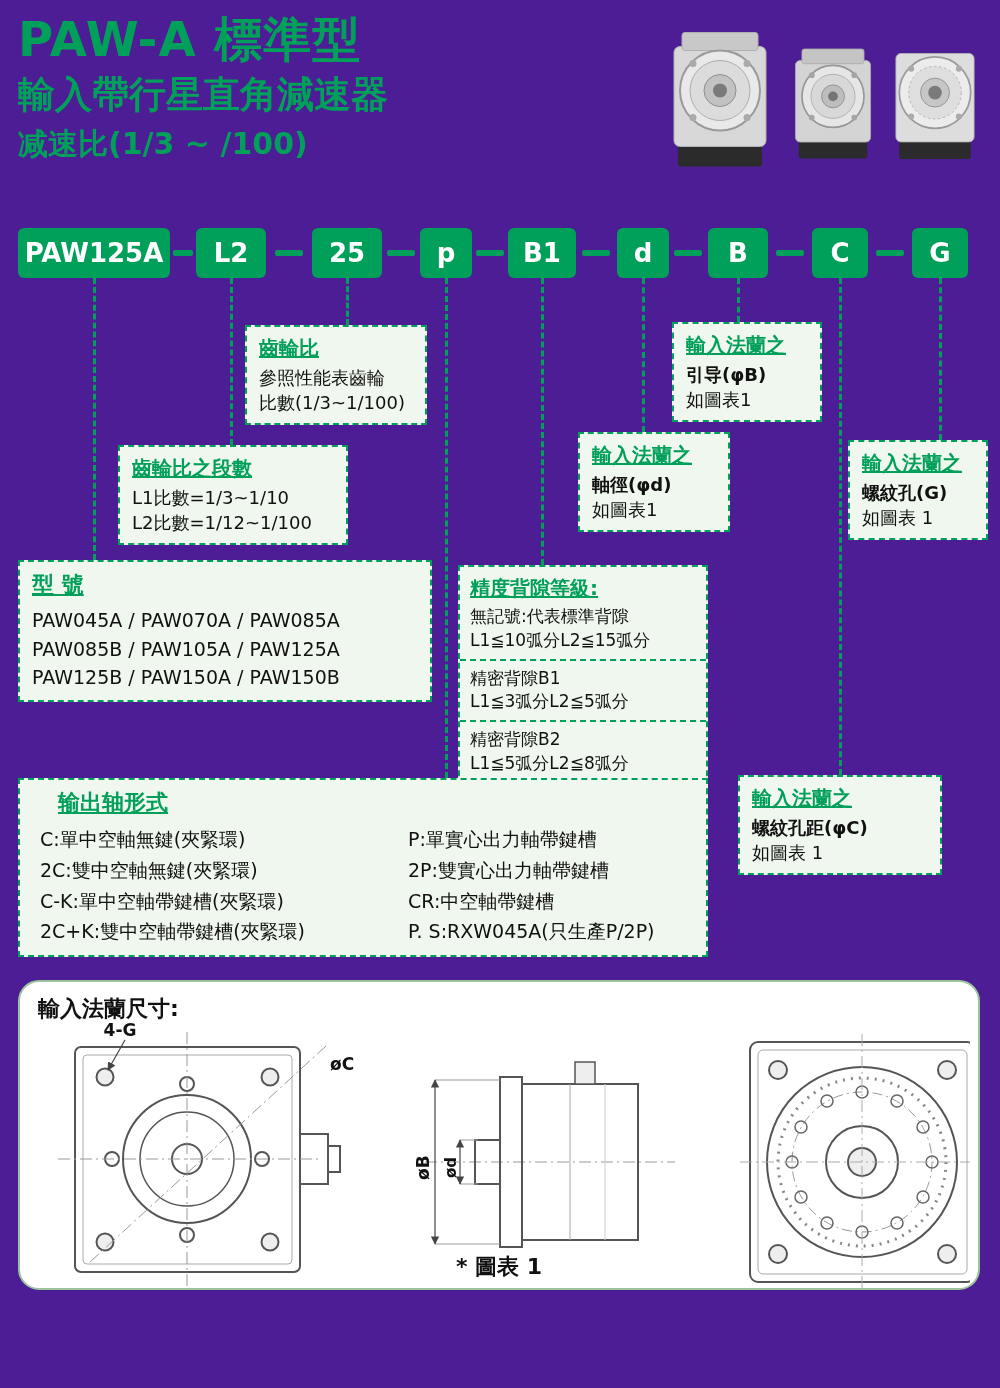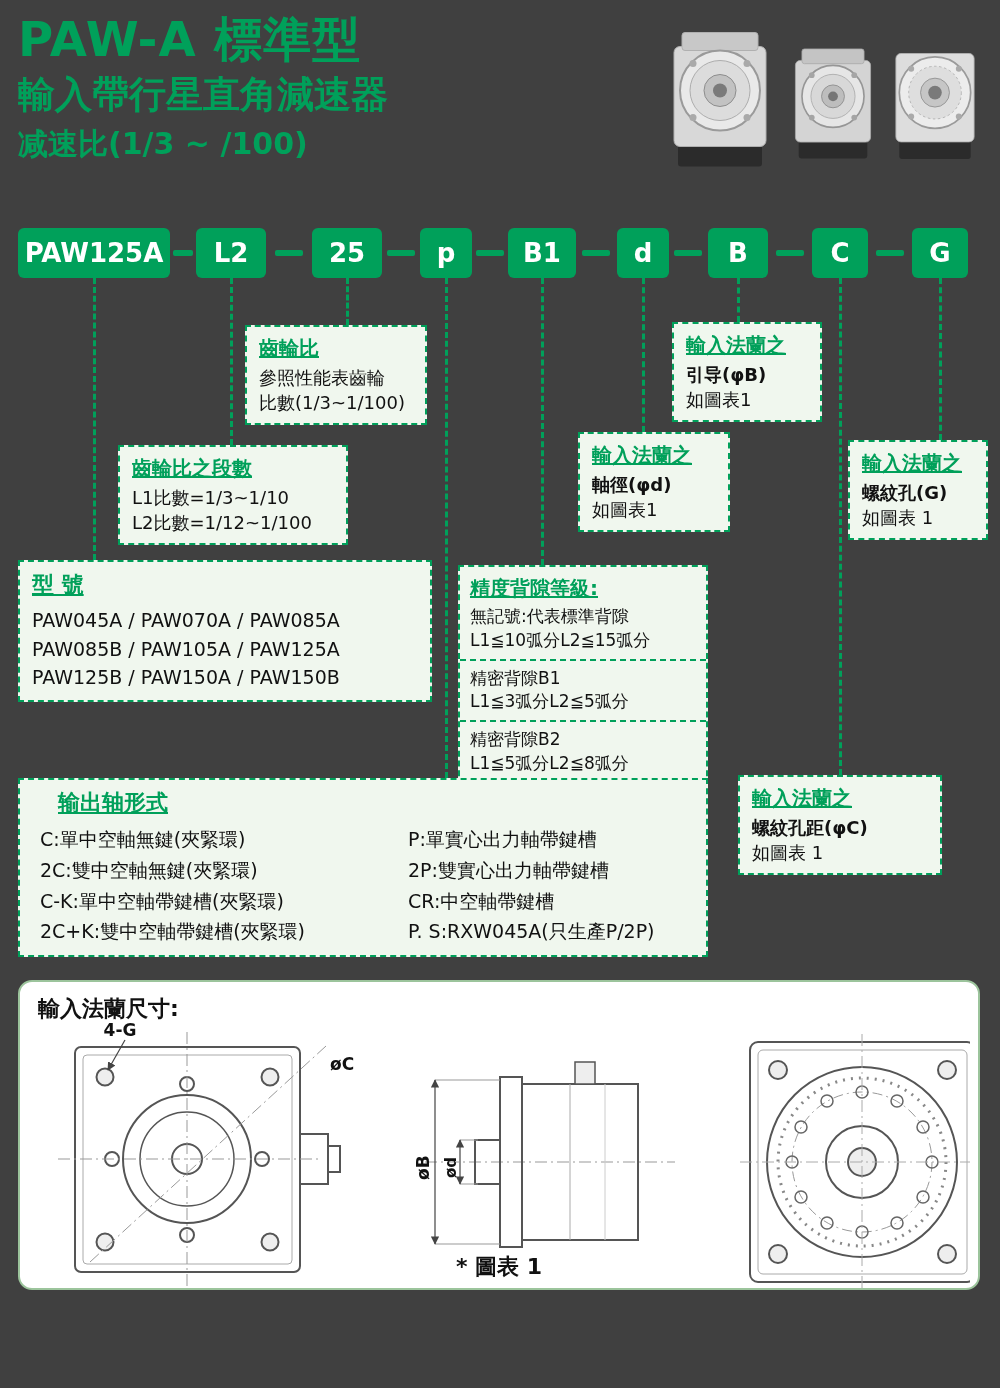--- a/index.html
+++ b/index.html
@@ -1,18 +1,18 @@
 <!DOCTYPE html>
 <html><head>
 <meta charset="utf-8">
 <style>
   * { margin:0; padding:0; box-sizing:border-box; }
   :root { --accent:#00a05a; --light:#f0f7ee; --ink:#111; }
   body { font-family:"DejaVu Sans","Liberation Sans",sans-serif; background:#ffffff; }
-  .page { position:relative; width:1000px; height:1388px; background:#404040; overflow:hidden; }
+  .page { position:relative; width:1000px; height:1388px; background:#4c1d95; overflow:hidden; }
 
   
   .title1 { position:absolute; left:18px; top:8px;  font-size:48px; font-weight:bold; color:var(--accent); letter-spacing:1px; }
   .title2 { position:absolute; left:18px; top:70px; font-size:37px; font-weight:bold; color:var(--accent); }
   .title3 { position:absolute; left:18px; top:124px; font-size:30px; font-weight:bold; color:var(--accent); }
   .photo { position:absolute; }
 
   
   .code-box { position:absolute; top:228px; height:50px; background:var(--accent); color:#fff;
               font-size:26px; font-weight:bold; text-align:center; line-height:50px; border-radius:6px; z-index:2; }
@@ -32,21 +32,21 @@
   .callout.model .cl { font-size:19px; line-height:1.5; }
   .callout.backlash { padding:8px 10px; }
   .callout.backlash .cl { font-size:17px; line-height:1.4; }
   .callout.backlash .sep { margin:6px -10px; }
   .callout.output .ct { font-size:22px; padding-left:26px; margin-bottom:6px; }
   .callout.output .cols { display:grid; grid-template-columns: 360px 1fr; column-gap:8px; }
   .callout.output .cl { font-size:19px; line-height:1.62; padding-left:8px; }
 
   
   .figure { position:absolute; left:18px; top:980px; width:962px; height:310px;
-            border:2px solid #9cc49c; border-radius:14px; background:#fff; z-index:2; }
+            border:2px solid #9cc49c; border-radius:21px; background:#fff; z-index:2; }
   .figure .ft { position:absolute; left:18px; top:12px; font-size:22px; font-weight:bold; color:var(--ink); }
   .figure .caption { position:absolute; bottom:6px; left:0; width:100%; text-align:center;
                      font-size:22px; font-weight:bold; color:var(--ink); }
   .figure svg { position:absolute; left:10px; top:40px; }
 </style>
 </head>
 <body>
 
 <div class="page">
 

